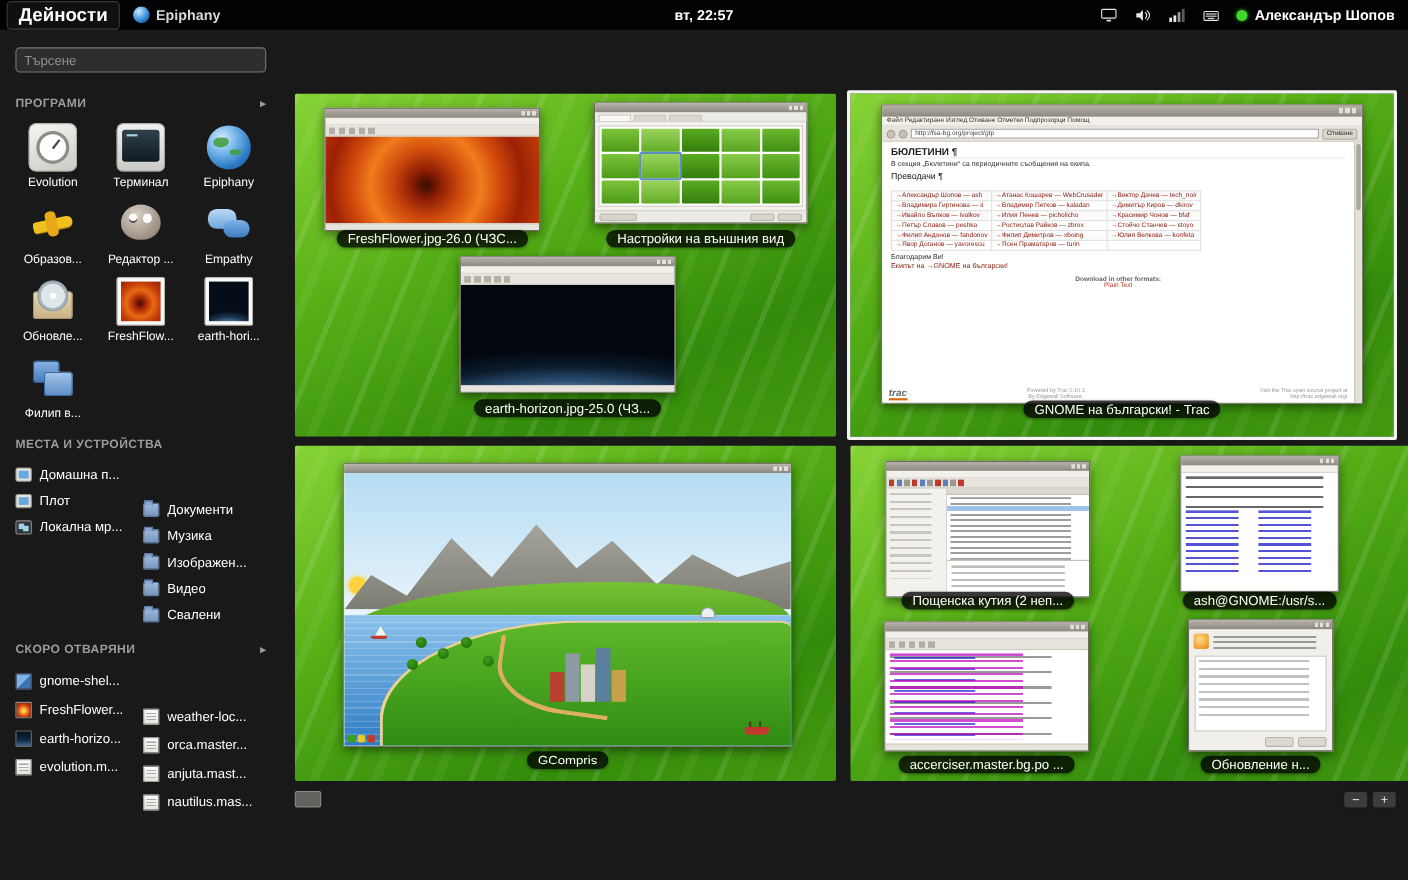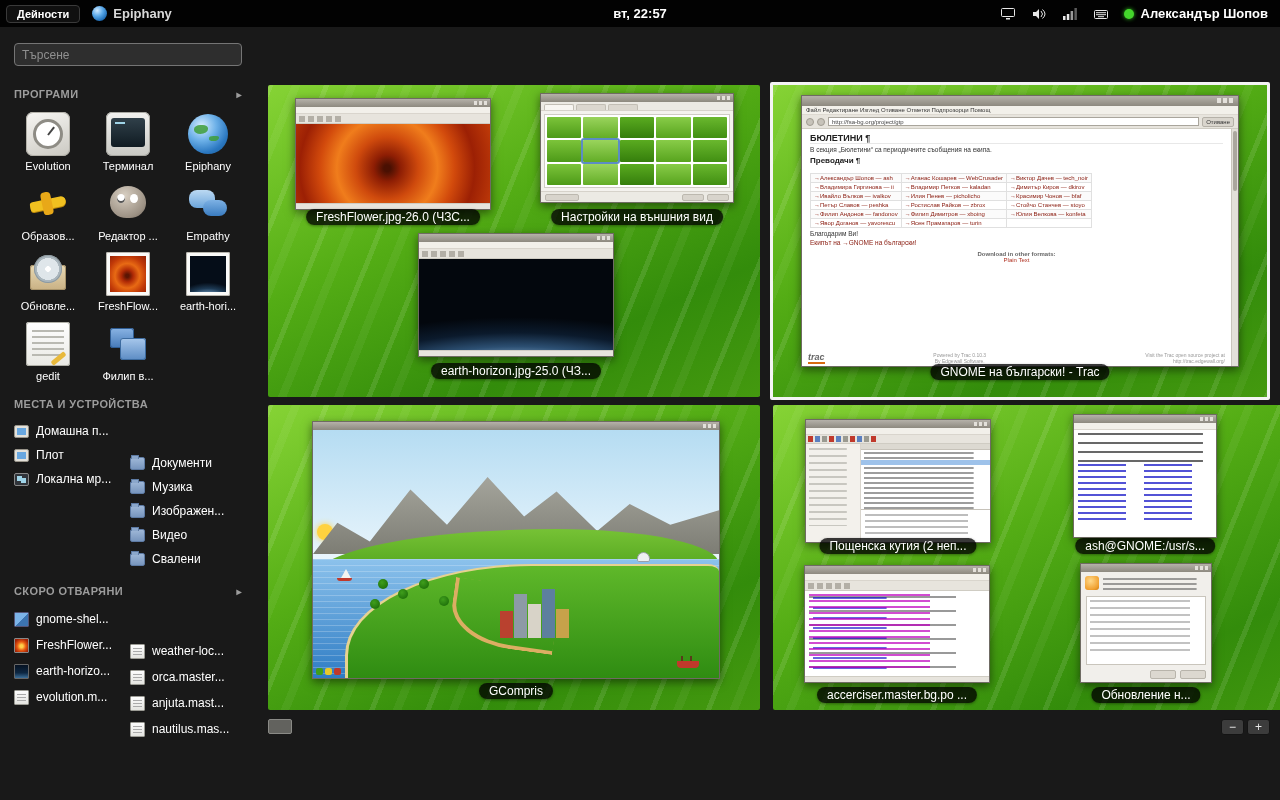--- a/index.html
+++ b/index.html
@@ -3,21 +3,21 @@
 <meta charset="utf-8">
 <style>
   * { box-sizing: border-box; }
   html,body { margin:0; padding:0; width:1280px; height:800px; overflow:hidden;
     background:#191919; font-family:"Liberation Sans", sans-serif; color:#fff; }
 
   
   .topbar { position:absolute; left:0; top:0; right:0; height:27px; background:#020202;
     display:flex; align-items:center; z-index:50; }
   .tb-left { display:flex; align-items:center; gap:12px; padding-left:6px; }
-  .activities { font-weight:bold; font-size:11px; padding:2px 10px; border:1px solid #3a3a3a;
+  .activities { font-weight:bold; font-size:17px; padding:2px 10px; border:1px solid #3a3a3a;
     border-radius:4px; background:rgba(255,255,255,.06); }
   .appmenu { display:flex; align-items:center; gap:6px; color:#d8d8d8; font-weight:bold; font-size:13px; }
   .mini-globe { width:15px; height:15px; border-radius:50%;
     background:radial-gradient(circle at 35% 30%, #cfe9ff, #58a7e8 40%, #1d6bb4 75%, #124e86); }
   .tb-clock { position:absolute; left:50%; transform:translateX(-50%); font-weight:bold; font-size:13px; }
   .tb-right { margin-left:auto; display:flex; align-items:center; gap:15px; padding-right:12px; }
   .tb-icon { display:flex; align-items:center; }
   .user { display:flex; align-items:center; gap:7px; font-weight:bold; font-size:13px; }
   .status-dot { width:10px; height:10px; border-radius:50%; background:#44d62c; box-shadow:0 0 4px #35c020; }
 
@@ -167,21 +167,21 @@
     color:#444; padding:0 3px; overflow:hidden; white-space:nowrap; }
   .bw-go { font-size:6px; color:#333; background:#d9d5cd; border:1px solid #b5b1a8; height:10px;
     line-height:9px; padding:0 3px; border-radius:2px; flex:0 0 auto; }
   .bw-body { flex:1; display:flex; background:#fff; overflow:hidden; }
   .bw-page { flex:1; padding:3px 8px; overflow:hidden; position:relative; }
   .bw-scrollbar { width:7px; background:#e3e0d9; border-left:1px solid #c9c5bc; position:relative; flex:0 0 auto; }
   .bw-scrollbar::before { content:""; position:absolute; left:1px; right:1px; top:2px; height:60px;
     background:#aba79e; border-radius:3px; }
   .bw-h1 { font-size:9px; font-weight:bold; color:#222; margin:1px 0 2px; border-bottom:1px solid #e8e8e8; }
   .bw-p { font-size:6.5px; color:#333; margin:2px 0; }
-  .bw-h2 { font-size:8px; font-weight:bold; color:#222; margin:3px 0 8px; }
+  .bw-h2 { font-size:8px; font-weight:normal; color:#222; margin:3px 0 8px; }
   .bw-table { border-collapse:collapse; margin:2px 0; }
   .bw-table td { border:1px solid #e0e0e0; font-size:6px; line-height:8px; color:#8c2014;
     padding:0 3px; white-space:nowrap; overflow:hidden; max-width:140px; }
   .bw-table tr:nth-child(odd) td { background:#fbfbfb; }
   .bw-team { color:#8c2014; }
   .bw-dl { font-size:6px; color:#666; margin-top:5px; text-align:center; font-weight:bold; }
   .bw-plain { font-size:6px; color:#b03020; text-align:center; }
   .bw-footer { position:absolute; left:6px; right:6px; bottom:2px; display:flex;
     align-items:flex-end; justify-content:space-between; gap:6px; }
   .trac-logo { font-size:9px; font-weight:bold; font-style:italic; color:#666; border-bottom:2px solid #d86a10; line-height:9px; }
@@ -367,24 +367,20 @@
       <div class="ic ic-updates"></div>
       <div class="app-label">Обновле...</div>
     </div>
     <div class="app-item">
       <div class="ic ic-photo ic-photo-flower"></div>
       <div class="app-label">FreshFlow...</div>
     </div>
     <div class="app-item">
       <div class="ic ic-photo ic-photo-earth"></div>
       <div class="app-label">earth-hori...</div>
-    </div>
-    <div class="app-item">
-      <div class="ic ic-gedit"></div>
-      <div class="app-label">gedit</div>
     </div>
     <div class="app-item">
       <div class="ic ic-appearance"></div>
       <div class="app-label">Филип в...</div>
     </div>
   </div>
 
   <div class="sec-head places-head">
     <span>МЕСТА И УСТРОЙСТВА</span>
   </div>

